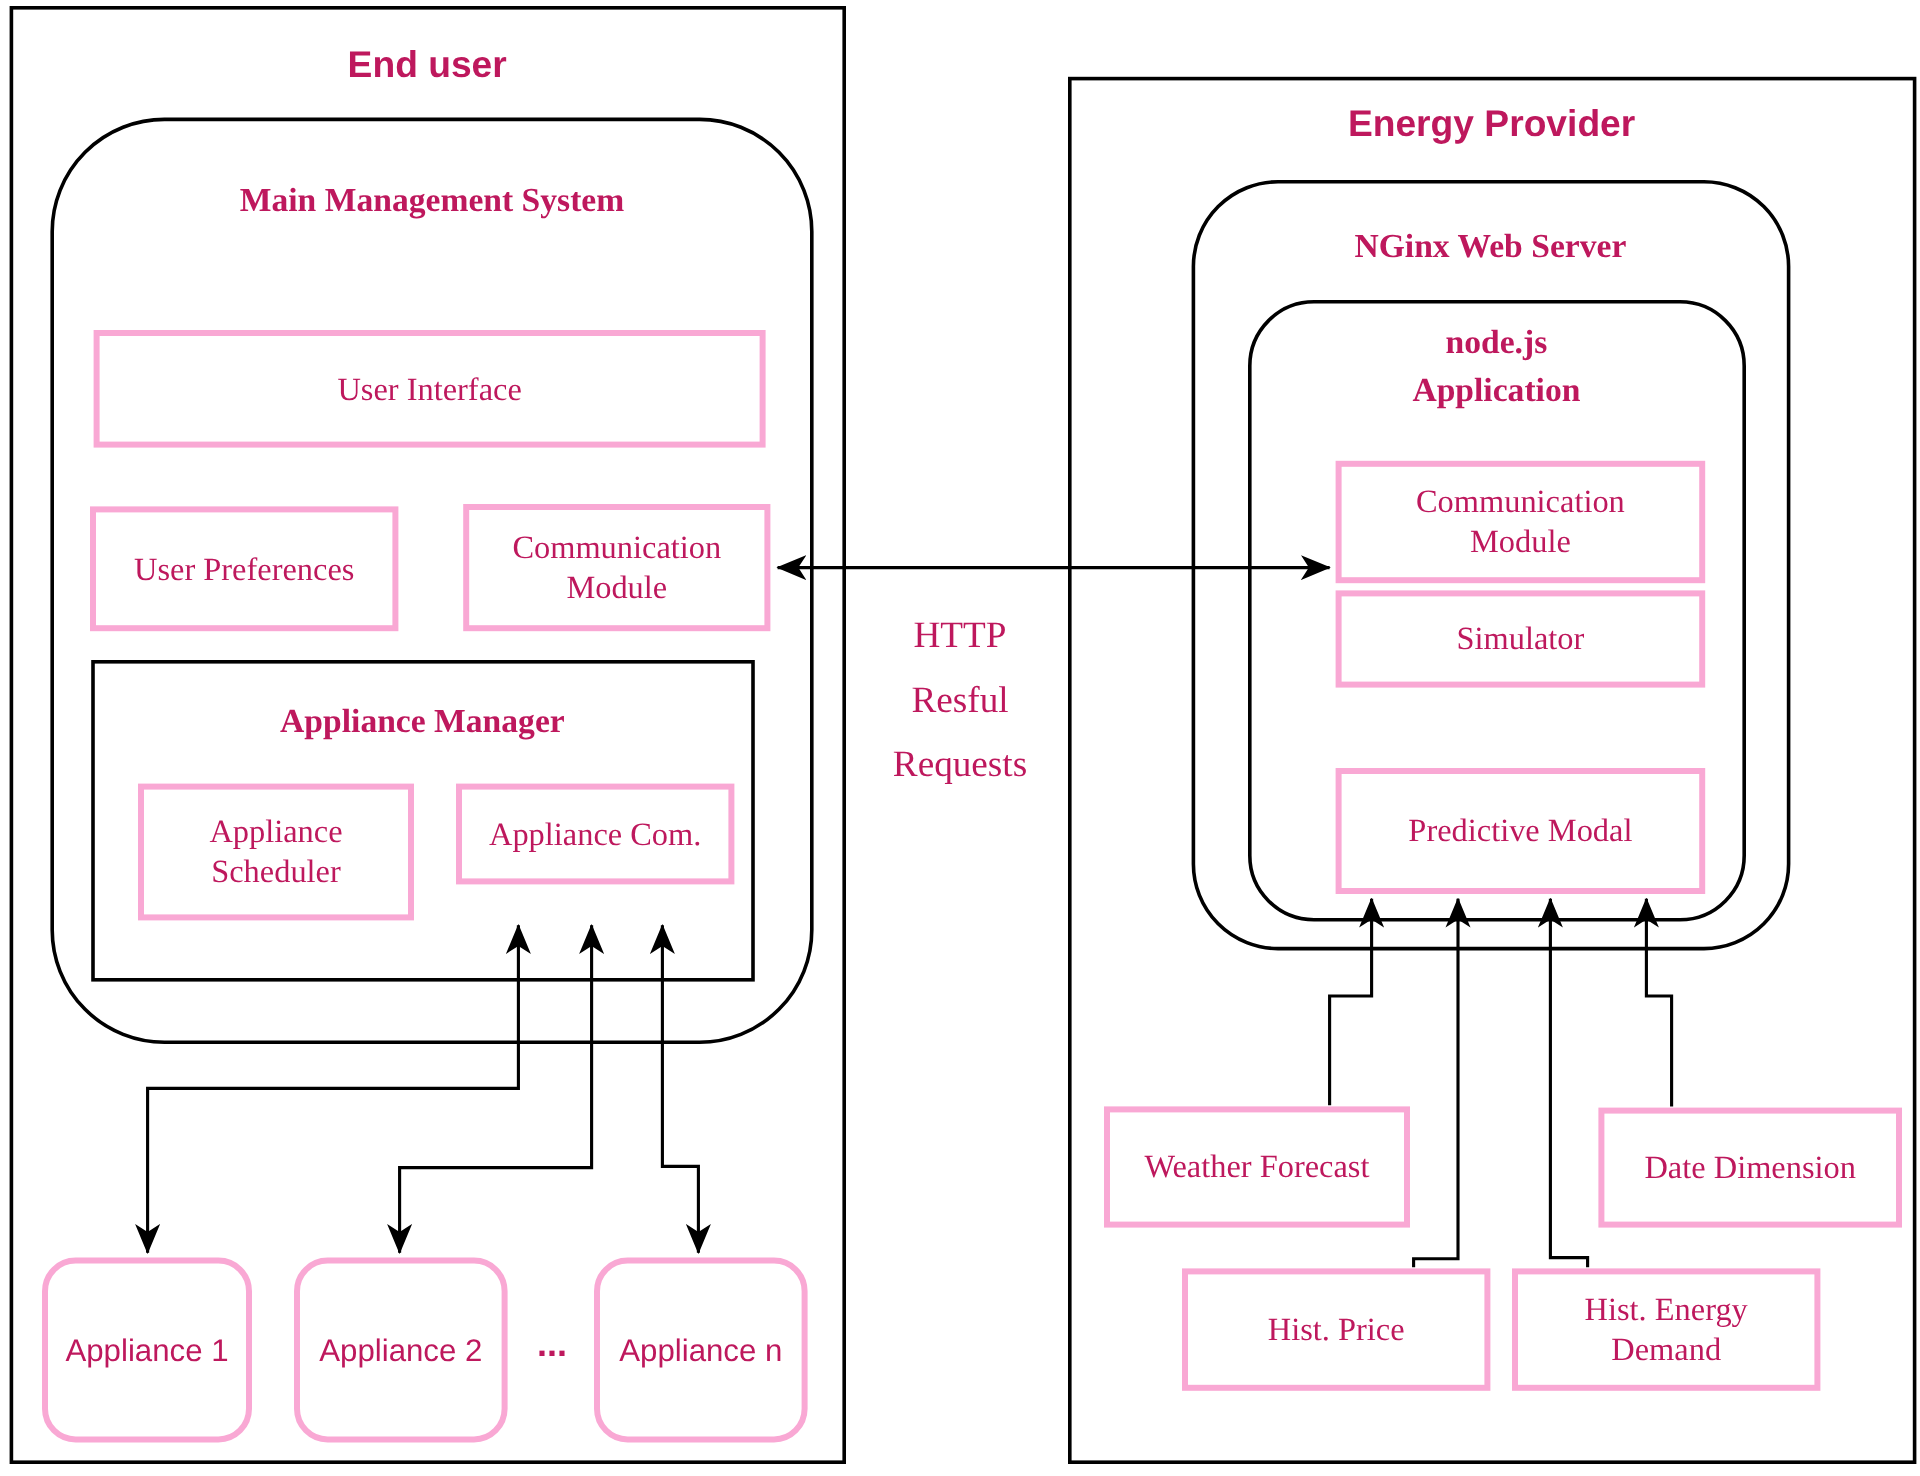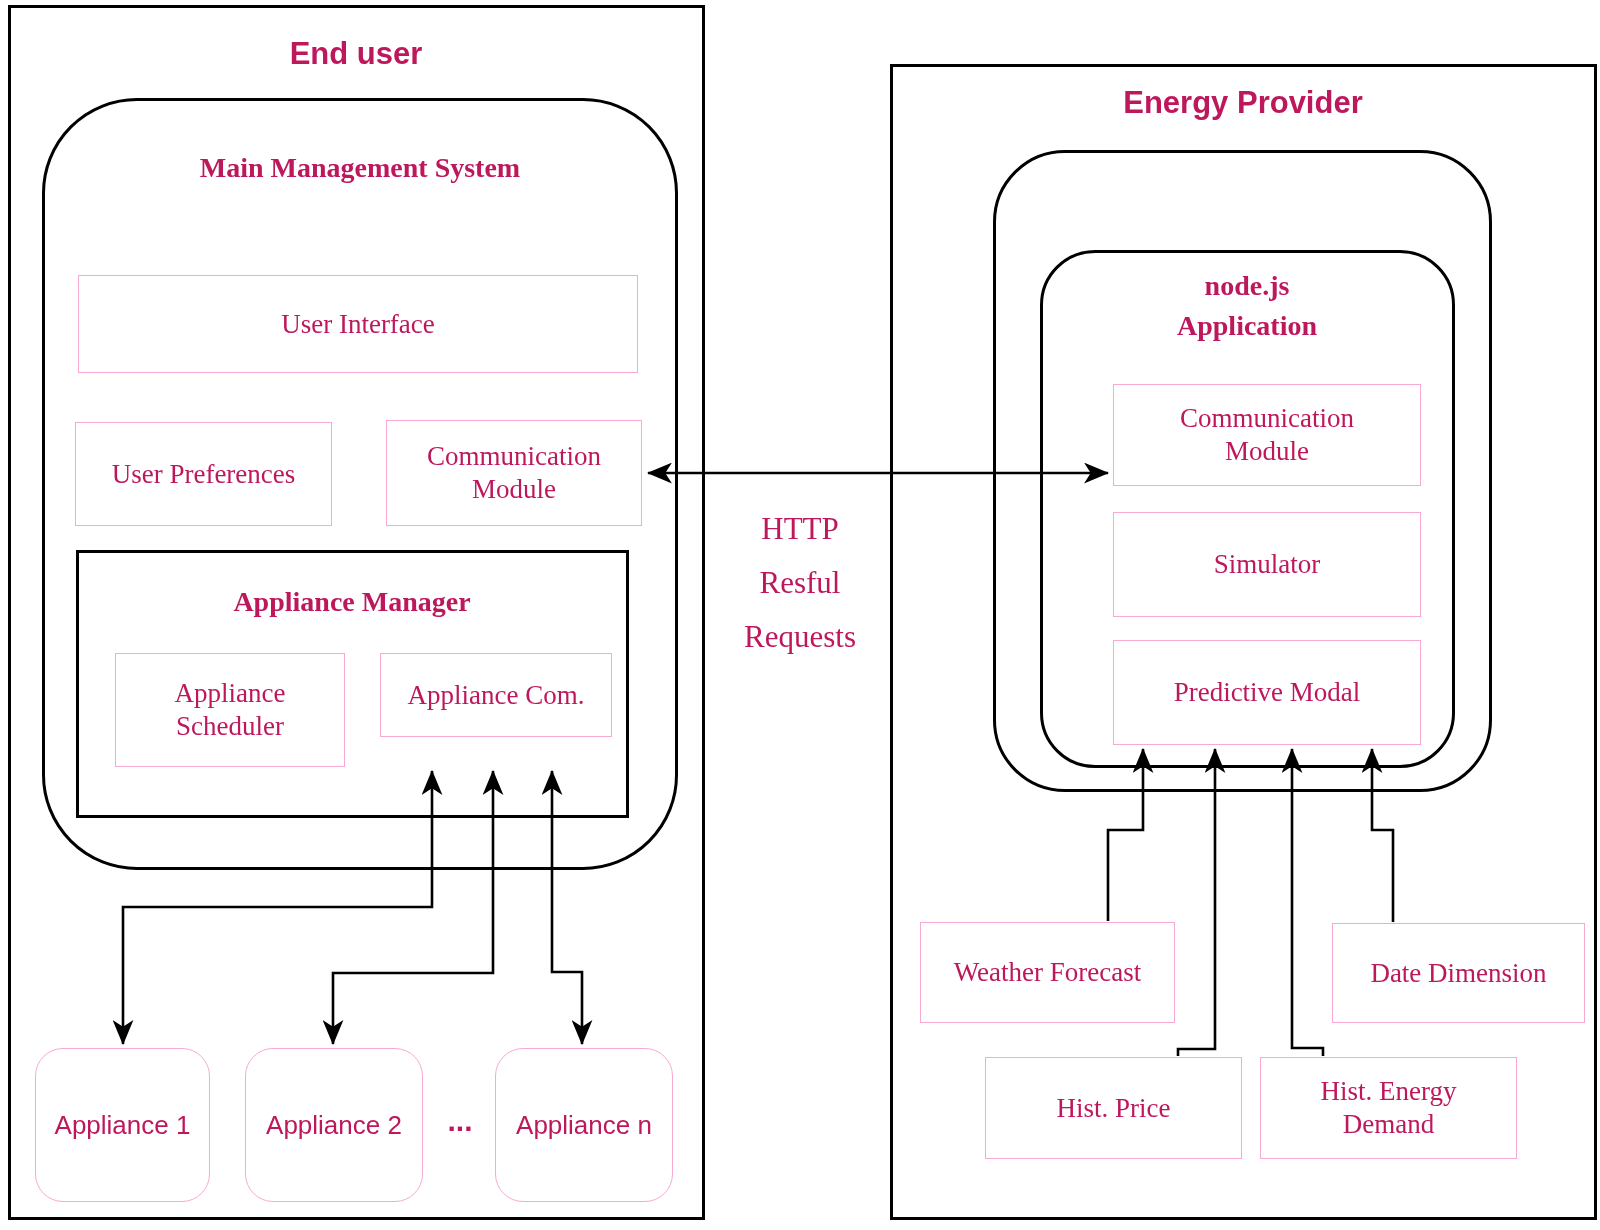--- a/index.html
+++ b/index.html
@@ -3,21 +3,21 @@
 <meta charset="utf-8">
 <style>
   html,body{margin:0;padding:0;background:#ffffff;}
   #canvas{
     position:relative;width:1600px;height:1230px;background:#ffffff;
     font-family:"Liberation Serif", serif;color:#be185d;overflow:hidden;
   }
   .abs{position:absolute;box-sizing:border-box;}
   .rect{border:3px solid #000;background:#ffffff;}
   .rounded{border:3px solid #000;background:#ffffff;}
-  .box{border:1px solid #f9a8d4;background:#ffffff;display:flex;align-items:center;justify-content:center;text-align:center;}
+  .box{border:5px solid #f9a8d4;background:#ffffff;display:flex;align-items:center;justify-content:center;text-align:center;}
   .lbl{white-space:pre-line;}
   .serif27{font-family:"Liberation Serif",serif;font-size:27px;line-height:33px;}
   .serifb28{font-family:"Liberation Serif",serif;font-size:28px;font-weight:700;line-height:40px;}
   .sansb31{font-family:"Liberation Sans",sans-serif;font-size:31px;font-weight:700;}
   .sans26{font-family:"Liberation Sans",sans-serif;font-size:26px;}
   .title{ text-align:center;}
   svg.wires{position:absolute;left:0;top:0;pointer-events:none;}
 </style>
 </head>
 <body>
@@ -51,29 +51,30 @@
   <div class="abs box sans26 lbl" style="left:495px;top:1048px;width:178px;height:154px;border-radius:28px;">Appliance n</div>
 
   <div class="abs title lbl" style="left:650px;top:502px;width:300px;font-family:'Liberation Serif',serif;font-size:31px;font-weight:400;line-height:54px;">HTTP
 Resful
 Requests</div>
 
   <div class="abs rect" style="left:890px;top:64px;width:707px;height:1156px;"></div>
   <div class="abs title sansb31 lbl" style="left:1043px;top:85px;width:400px;">Energy Provider</div>
 
   <div class="abs rounded" style="left:993px;top:150px;width:499px;height:642px;border-radius:72px;"></div>
+  <div class="abs title serifb28 lbl" style="left:992px;top:186px;width:500px;">NGinx Web Server</div>
 
   <div class="abs rounded" style="left:1040px;top:250px;width:415px;height:518px;border-radius:55px;"></div>
   <div class="abs title serifb28 lbl" style="left:1047px;top:266px;width:400px;">node.js
 Application</div>
 
   <div class="abs box serif27 lbl" style="left:1113px;top:384px;width:308px;height:102px;">Communication
 Module</div>
 
-  <div class="abs box serif27 lbl" style="left:1113px;top:512px;width:308px;height:105px;">Simulator</div>
+  <div class="abs box serif27 lbl" style="left:1113px;top:492px;width:308px;height:81px;">Simulator</div>
 
   <div class="abs box serif27 lbl" style="left:1113px;top:640px;width:308px;height:105px;">Predictive Modal</div>
 
   <div class="abs box serif27 lbl" style="left:920px;top:922px;width:255px;height:101px;">Weather Forecast</div>
   <div class="abs box serif27 lbl" style="left:1332px;top:923px;width:253px;height:100px;">Date Dimension</div>
   <div class="abs box serif27 lbl" style="left:985px;top:1057px;width:257px;height:102px;text-align:center;">Hist. Price</div>
   <div class="abs box serif27 lbl" style="left:1260px;top:1057px;width:257px;height:102px;">Hist. Energy
 Demand</div>
 
   <svg class="wires" width="1600" height="1230" viewBox="0 0 1600 1230">

